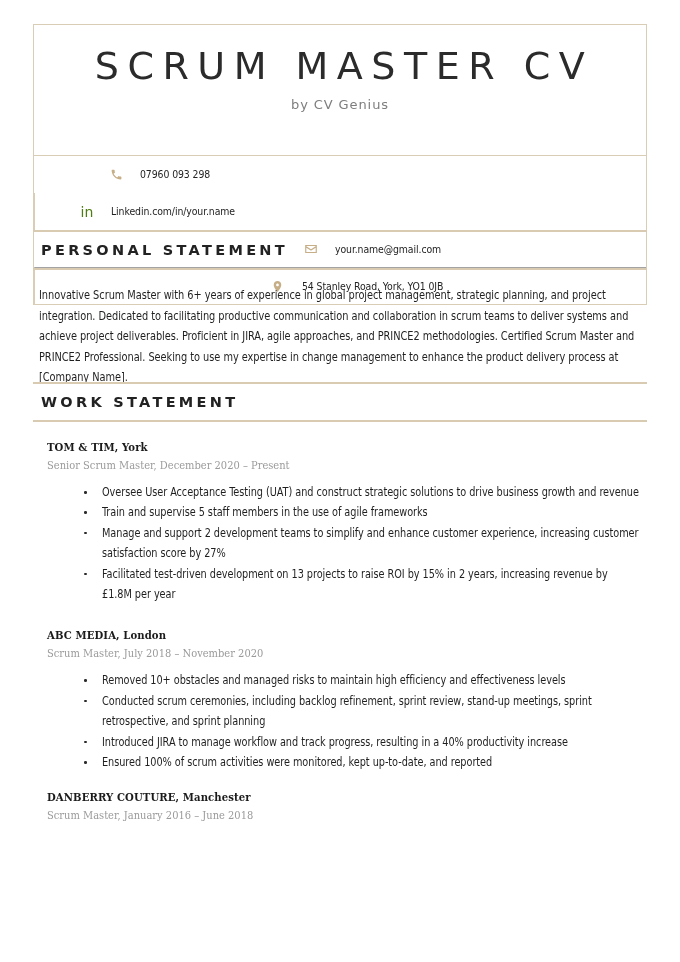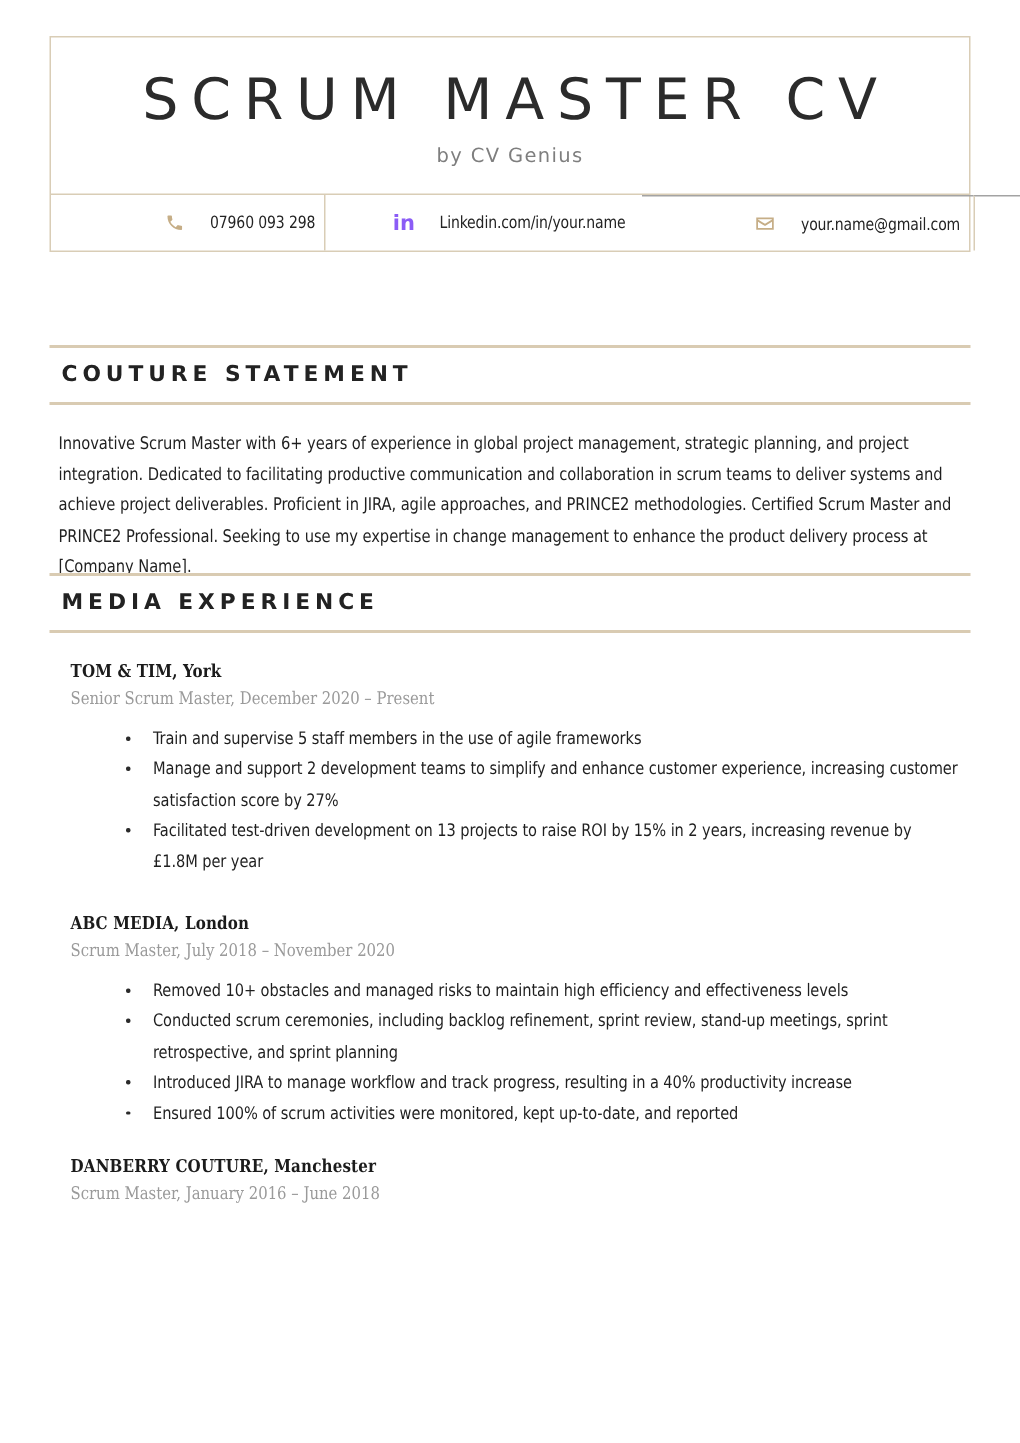--- a/index.html
+++ b/index.html
@@ -54,22 +54,23 @@
   .cv-subtitle {
     margin-top: 10px;
     font-family: "DejaVu Sans", sans-serif;
     font-size: 13px;
     letter-spacing: 0.9px;
     color: #7e7e7e;
   }
 
   .contact-grid {
     display: grid;
-    grid-template-columns: 1fr 1fr 1fr 1fr;
+    grid-template-columns: 1fr;
     border-top: 1px solid #d9cdb6;
+    margin-top: 26px;
   }
   .contact-cell {
     display: flex;
     align-items: center;
     height: 37px;
     box-sizing: border-box;
     padding-left: 72px;
   }
   .contact-cell.col2 { border-left: 1px solid #d9cdb6; padding-left: 42px; }
   .contact-cell.row2 { border-top: 1px solid #a3a3a3; justify-content: center; }
@@ -88,22 +89,22 @@
     font-size: 11.3px;
     color: #232323;
     letter-spacing: -0.1px;
     transform: scaleX(0.92);
     transform-origin: left center;
     white-space: nowrap;
   }
   .li-glyph {
     font-family: "DejaVu Sans", sans-serif;
     font-size: 14px;
-    font-weight: 700;
-    color: #8b5cf6;
+    font-weight: 400;
+    color: #4d7c0f;
     line-height: 1;
   }
 
   
   .section { position: absolute; left: 33px; width: 614px; }
   .rule { height: 2px; background: #d9cbb2; width: 100%; }
   .sec-head {
     font-family: "DejaVu Sans", sans-serif;
     font-size: 14.5px;
     font-weight: 700;
@@ -219,39 +220,42 @@
               <path d="M12 2c-3.9 0-7 3.1-7 7 0 5.2 7 13 7 13s7-7.8 7-13c0-3.9-3.1-7-7-7zm0 9.5c-1.4 0-2.5-1.1-2.5-2.5S10.6 6.5 12 6.5 14.5 7.6 14.5 9 13.4 11.5 12 11.5z"></path>
             </svg>
         </span>
         <span class="c-text">54 Stanley Road, York, YO1 0JB</span>
       </div>
     </div>
   </div>
 
   <div class="section" style="top:230px;">
     <div class="rule"></div>
-    <div class="sec-head">COUTURE STATEMENT</div>
+    <div class="sec-head">PERSONAL STATEMENT</div>
     <div class="rule"></div>
     <div style="padding:15px 8px 0 6px;">
       <div class="body-text">Innovative Scrum Master with 6+ years of experience in global project management, strategic planning, and project integration. Dedicated to facilitating productive communication and collaboration in scrum teams to deliver systems and achieve project deliverables. Proficient in JIRA, agile approaches, and PRINCE2 methodologies. Certified Scrum Master and PRINCE2 Professional. Seeking to use my expertise in change management to enhance the product delivery process at [Company Name].</div>
     </div>
   </div>
 
   <div class="section" style="top:382px;">
     <div class="rule"></div>
-    <div class="sec-head">MEDIA EXPERIENCE</div>
+    <div class="sec-head">WORK STATEMENT</div>
     <div class="rule"></div>
 
     <div style="padding:16px 6px 0 14px;">
 
       <div class="job">
         <div class="job-company">TOM &amp; TIM, York</div>
         <div class="job-meta">Senior Scrum Master, December 2020 – Present</div>
         <ul class="bullets">
           <li>
+              <span class="btxt">Oversee User Acceptance Testing (UAT) and construct strategic solutions to drive business growth and revenue</span>
+            </li>
+          <li>
               <span class="btxt">Train and supervise 5 staff members in the use of agile frameworks</span>
             </li>
           <li>
               <span class="btxt">Manage and support 2 development teams to simplify and enhance customer experience, increasing customer satisfaction score by 27%</span>
             </li>
           <li>
               <span class="btxt">Facilitated test-driven development on 13 projects to raise ROI by 15% in 2 years, increasing revenue by £1.8M per year</span>
             </li>
         </ul>
       </div>

